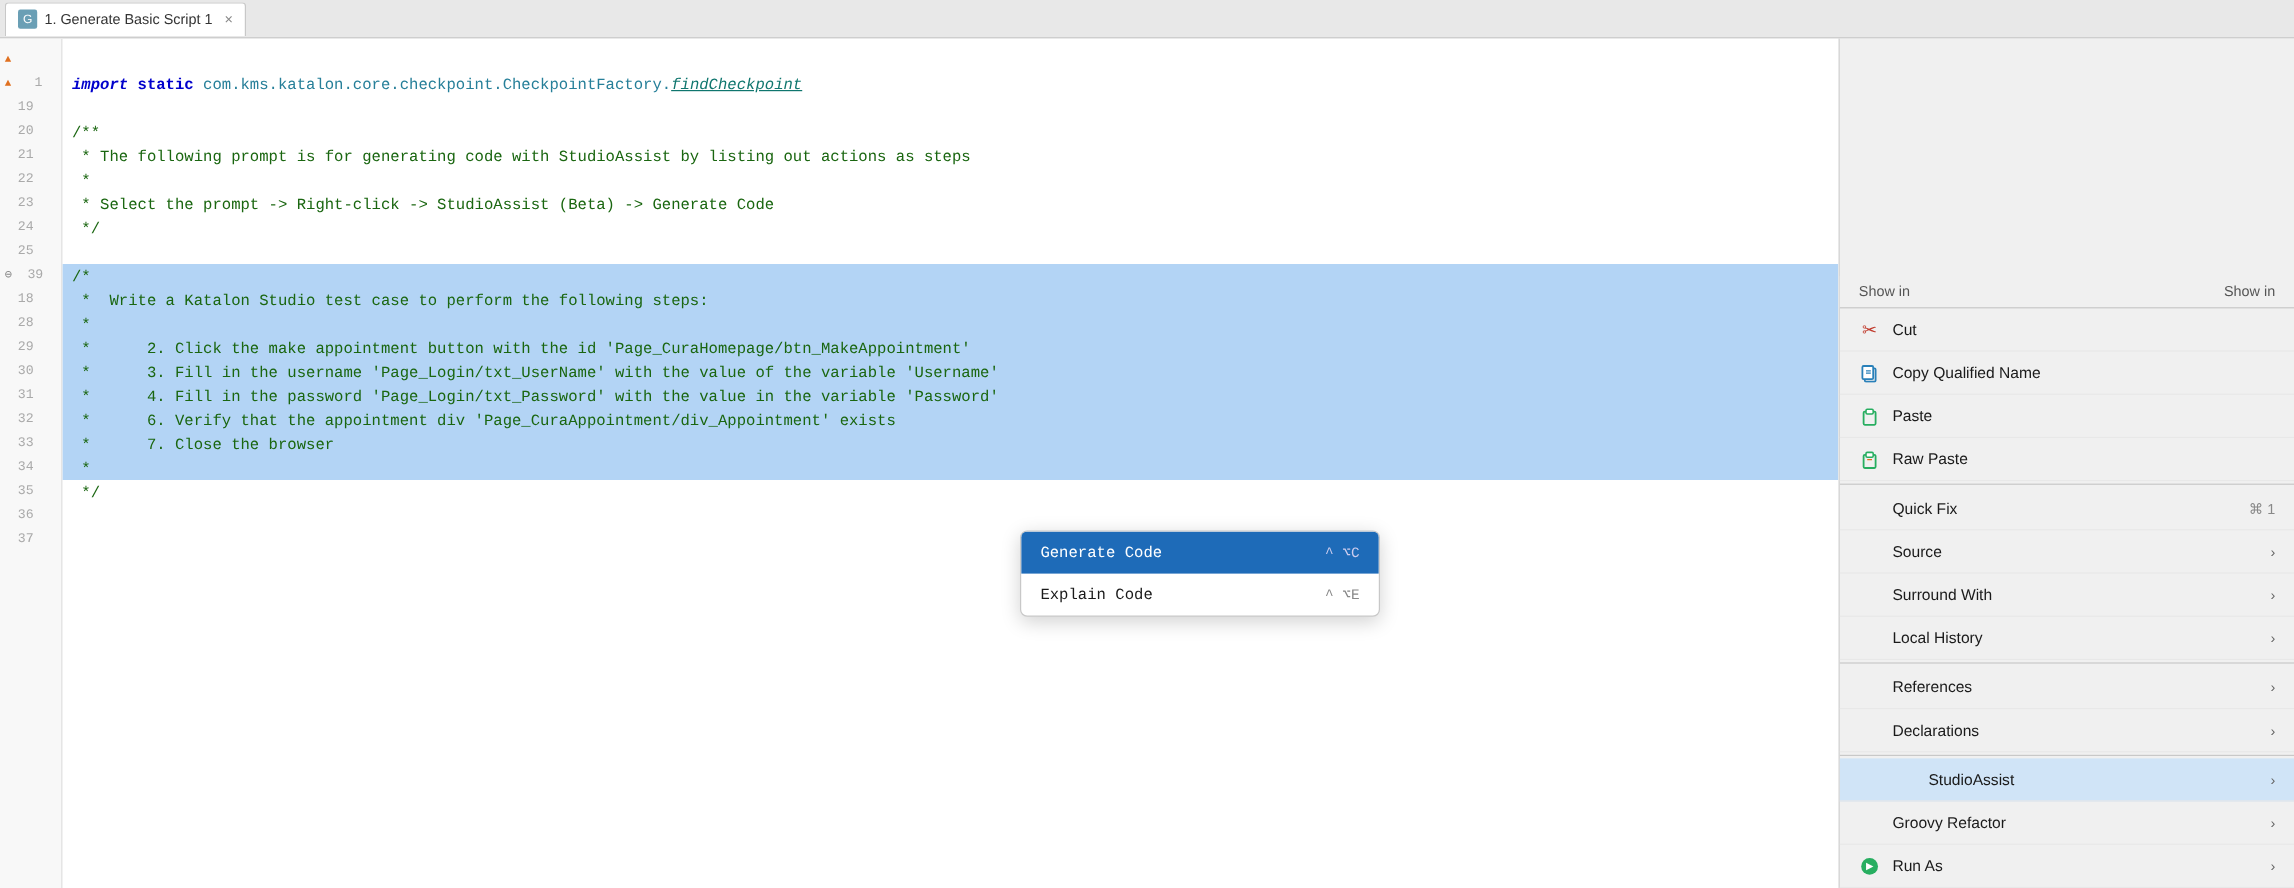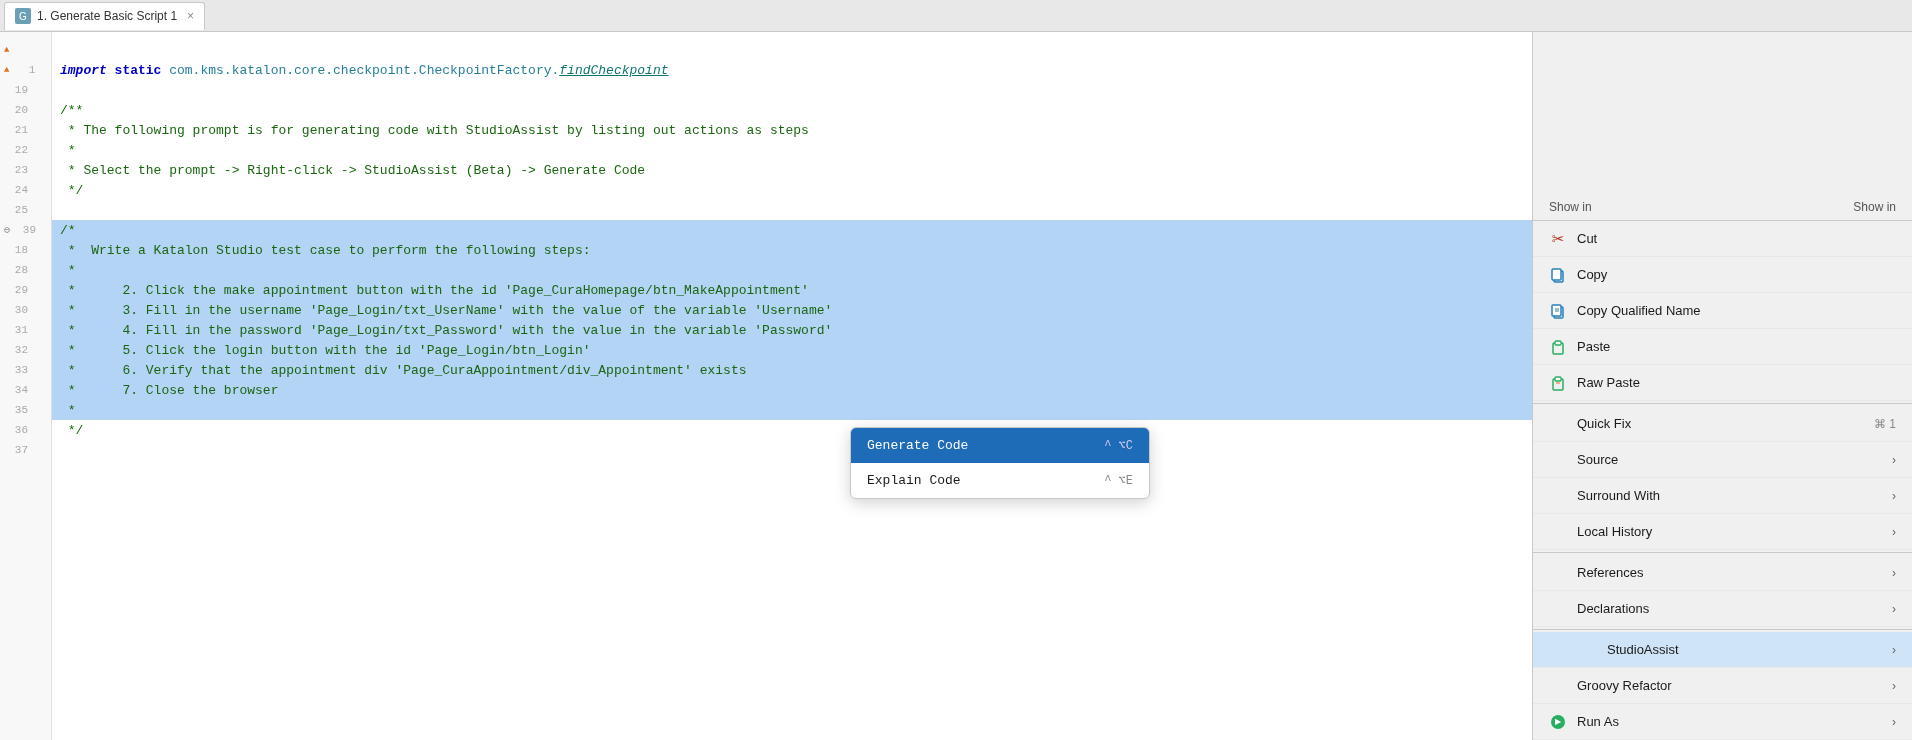--- a/index.html
+++ b/index.html
@@ -192,21 +192,21 @@
     .menu-divider {
       height: 1px;
       background: #c8c8c8;
       margin: 2px 0;
     }
 
     
     .submenu-popup {
       position: absolute;
       right: 382px;
-      top: 395px;
+      top: 410px;
       background: white;
       border: 1px solid #c8c8c8;
       border-radius: 6px;
       box-shadow: 0 4px 16px rgba(0,0,0,0.18);
       width: 300px;
       overflow: hidden;
       z-index: 100;
     }
 
     .submenu-item {
@@ -384,23 +384,20 @@
           <span class="kw-comment"> *</span>
         </div>
         <div class="code-line selected">
           <span class="kw-comment"> *      2. Click the make appointment button with the id 'Page_CuraHomepage/btn_MakeAppointment'</span>
         </div>
         <div class="code-line selected">
           <span class="kw-comment"> *      3. Fill in the username 'Page_Login/txt_UserName' with the value of the variable 'Username'</span>
         </div>
         <div class="code-line selected">
           <span class="kw-comment"> *      4. Fill in the password 'Page_Login/txt_Password' with the value in the variable 'Password'</span>
-        </div>
-        <div class="code-line selected">
-          <span class="kw-comment"> *      5. Click the login button with the id 'Page_Login/btn_Login'</span>
         </div>
         <div class="code-line selected">
           <span class="kw-comment"> *      6. Verify that the appointment div 'Page_CuraAppointment/div_Appointment' exists</span>
         </div>
         <div class="code-line selected">
           <span class="kw-comment"> *      7. Close the browser</span>
         </div>
         <div class="code-line selected">
           <span class="kw-comment"> *</span>
         </div>
@@ -427,29 +424,20 @@
     <div class="show-in-header">
       <span class="show-in-label">Show in</span>
       <span class="show-in-value">Show in</span>
     </div>
 
     <div class="menu-item">
       <span class="item-icon" style="color:#c0392b; font-size:15px;">✂</span>
       <span class="item-label">Cut</span>
     </div>
 
-    <div class="menu-item">
-      <span class="item-icon" style="font-size:14px;">
-        <svg width="16" height="16" viewBox="0 0 16 16">
-            <rect x="4" y="4" width="9" height="11" rx="1" fill="none" stroke="#2980b9" stroke-width="1.5"></rect>
-            <rect x="2" y="2" width="9" height="11" rx="1" fill="white" stroke="#2980b9" stroke-width="1.5"></rect>
-          </svg>
-      </span>
-      <span class="item-label">Copy</span>
-    </div>
 
     <div class="menu-item">
       <span class="item-icon" style="font-size:14px;">
         <svg width="16" height="16" viewBox="0 0 16 16">
             <rect x="4" y="4" width="9" height="11" rx="1" fill="none" stroke="#2980b9" stroke-width="1.5"></rect>
             <rect x="2" y="2" width="9" height="11" rx="1" fill="white" stroke="#2980b9" stroke-width="1.5"></rect>
             <line x1="5" y1="6" x2="9" y2="6" stroke="#2980b9" stroke-width="1"></line>
             <line x1="5" y1="8" x2="9" y2="8" stroke="#2980b9" stroke-width="1"></line>
           </svg>
       </span>

